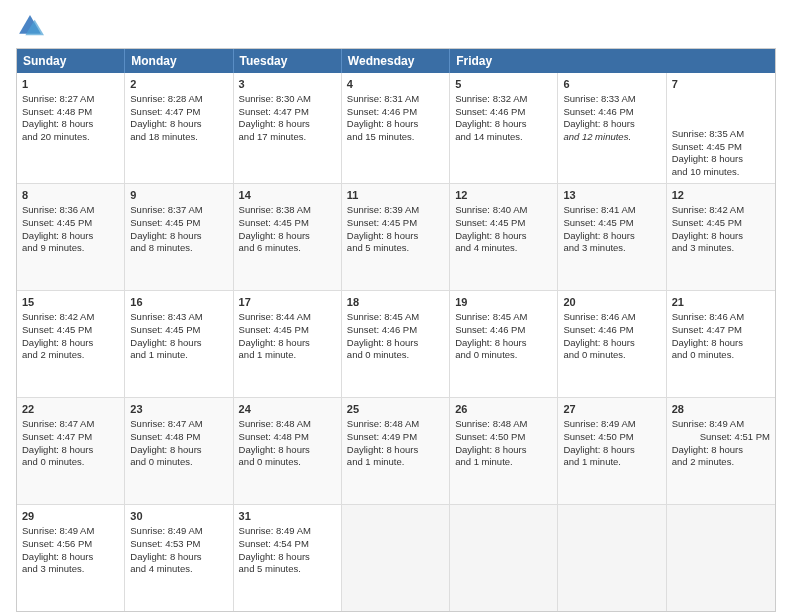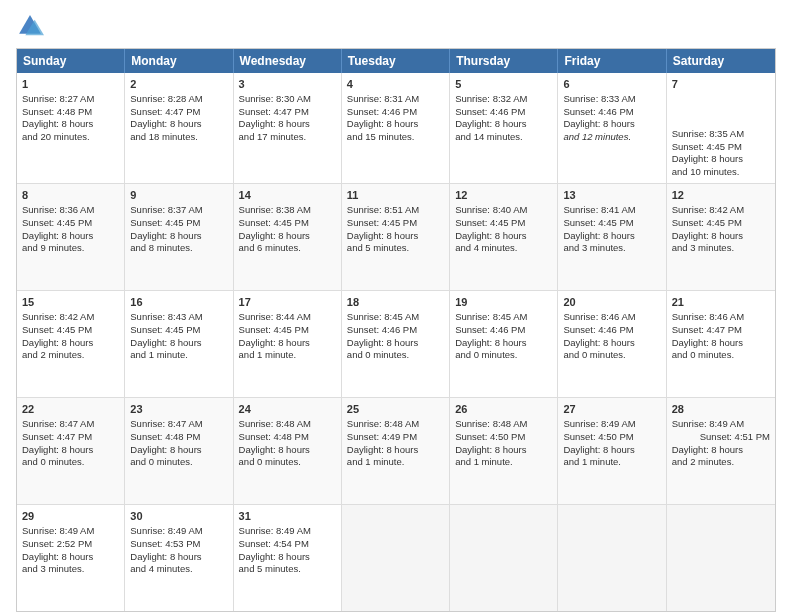--- a/index.html
+++ b/index.html
@@ -123,25 +123,23 @@
     <div class="title-block">
       <div class="main-title"></div>
       <div class="subtitle"></div>
     </div>
   </div>
 
   <div class="calendar">
     <div class="cal-header">
     <div class="cal-header-cell">Sunday</div>
         <div class="cal-header-cell">Monday</div>
+        <div class="cal-header-cell">Tuesday</div>
         <div class="cal-header-cell">Wednesday</div>
-        <div class="cal-header-cell">Tuesday</div>
-        <div class="cal-header-cell">Thursday</div>
         <div class="cal-header-cell">Friday</div>
-        <div class="cal-header-cell">Saturday</div>
       </div>
     <div class="cal-body">
     <div class="cal-row">
           <div class="cal-cell">
             <span class="day-num">1</span>
             <span style="display: block;">Sunrise: 8:27 AM</span>
             <span style="display: block;">Sunset: 4:48 PM</span>
             <span style="display: block;">Daylight: 8 hours</span>
             <span style="display: block;">and 20 minutes.</span>
           </div>
@@ -205,21 +203,21 @@
           </div>
           <div class="cal-cell">
             <span class="day-num">14</span>
             <span style="display: block;">Sunrise: 8:38 AM</span>
             <span style="display: block;">Sunset: 4:45 PM</span>
             <span style="display: block;">Daylight: 8 hours</span>
             <span style="display: block;">and 6 minutes.</span>
           </div>
           <div class="cal-cell">
             <span class="day-num">11</span>
-            <span style="display: block;">Sunrise: 8:51 AM</span>
+            <span style="display: block;">Sunrise: 8:39 AM</span>
             <span style="display: block;">Sunset: 4:45 PM</span>
             <span style="display: block;">Daylight: 8 hours</span>
             <span style="display: block;">and 5 minutes.</span>
           </div>
           <div class="cal-cell">
             <span class="day-num">12</span>
             <span style="display: block;">Sunrise: 8:40 AM</span>
             <span style="display: block;">Sunset: 4:45 PM</span>
             <span style="display: block;">Daylight: 8 hours</span>
             <span style="display: block;">and 4 minutes.</span>
@@ -338,21 +336,21 @@
             <span style="display: block;">Sunrise: 8:49 AM</span>
             <span style="display: block; text-align: right;">Sunset: 4:51 PM</span>
             <span style="display: block;">Daylight: 8 hours</span>
             <span style="display: block;">and 2 minutes.</span>
           </div>
         </div>
         <div class="cal-row">
           <div class="cal-cell">
             <span class="day-num">29</span>
             <span style="display: block;">Sunrise: 8:49 AM</span>
-            <span style="display: block;">Sunset: 2:52 PM</span>
+            <span style="display: block;">Sunset: 4:56 PM</span>
             <span style="display: block;">Daylight: 8 hours</span>
             <span style="display: block;">and 3 minutes.</span>
           </div>
           <div class="cal-cell">
             <span class="day-num">30</span>
             <span style="display: block;">Sunrise: 8:49 AM</span>
             <span style="display: block;">Sunset: 4:53 PM</span>
             <span style="display: block;">Daylight: 8 hours</span>
             <span style="display: block;">and 4 minutes.</span>
           </div>

